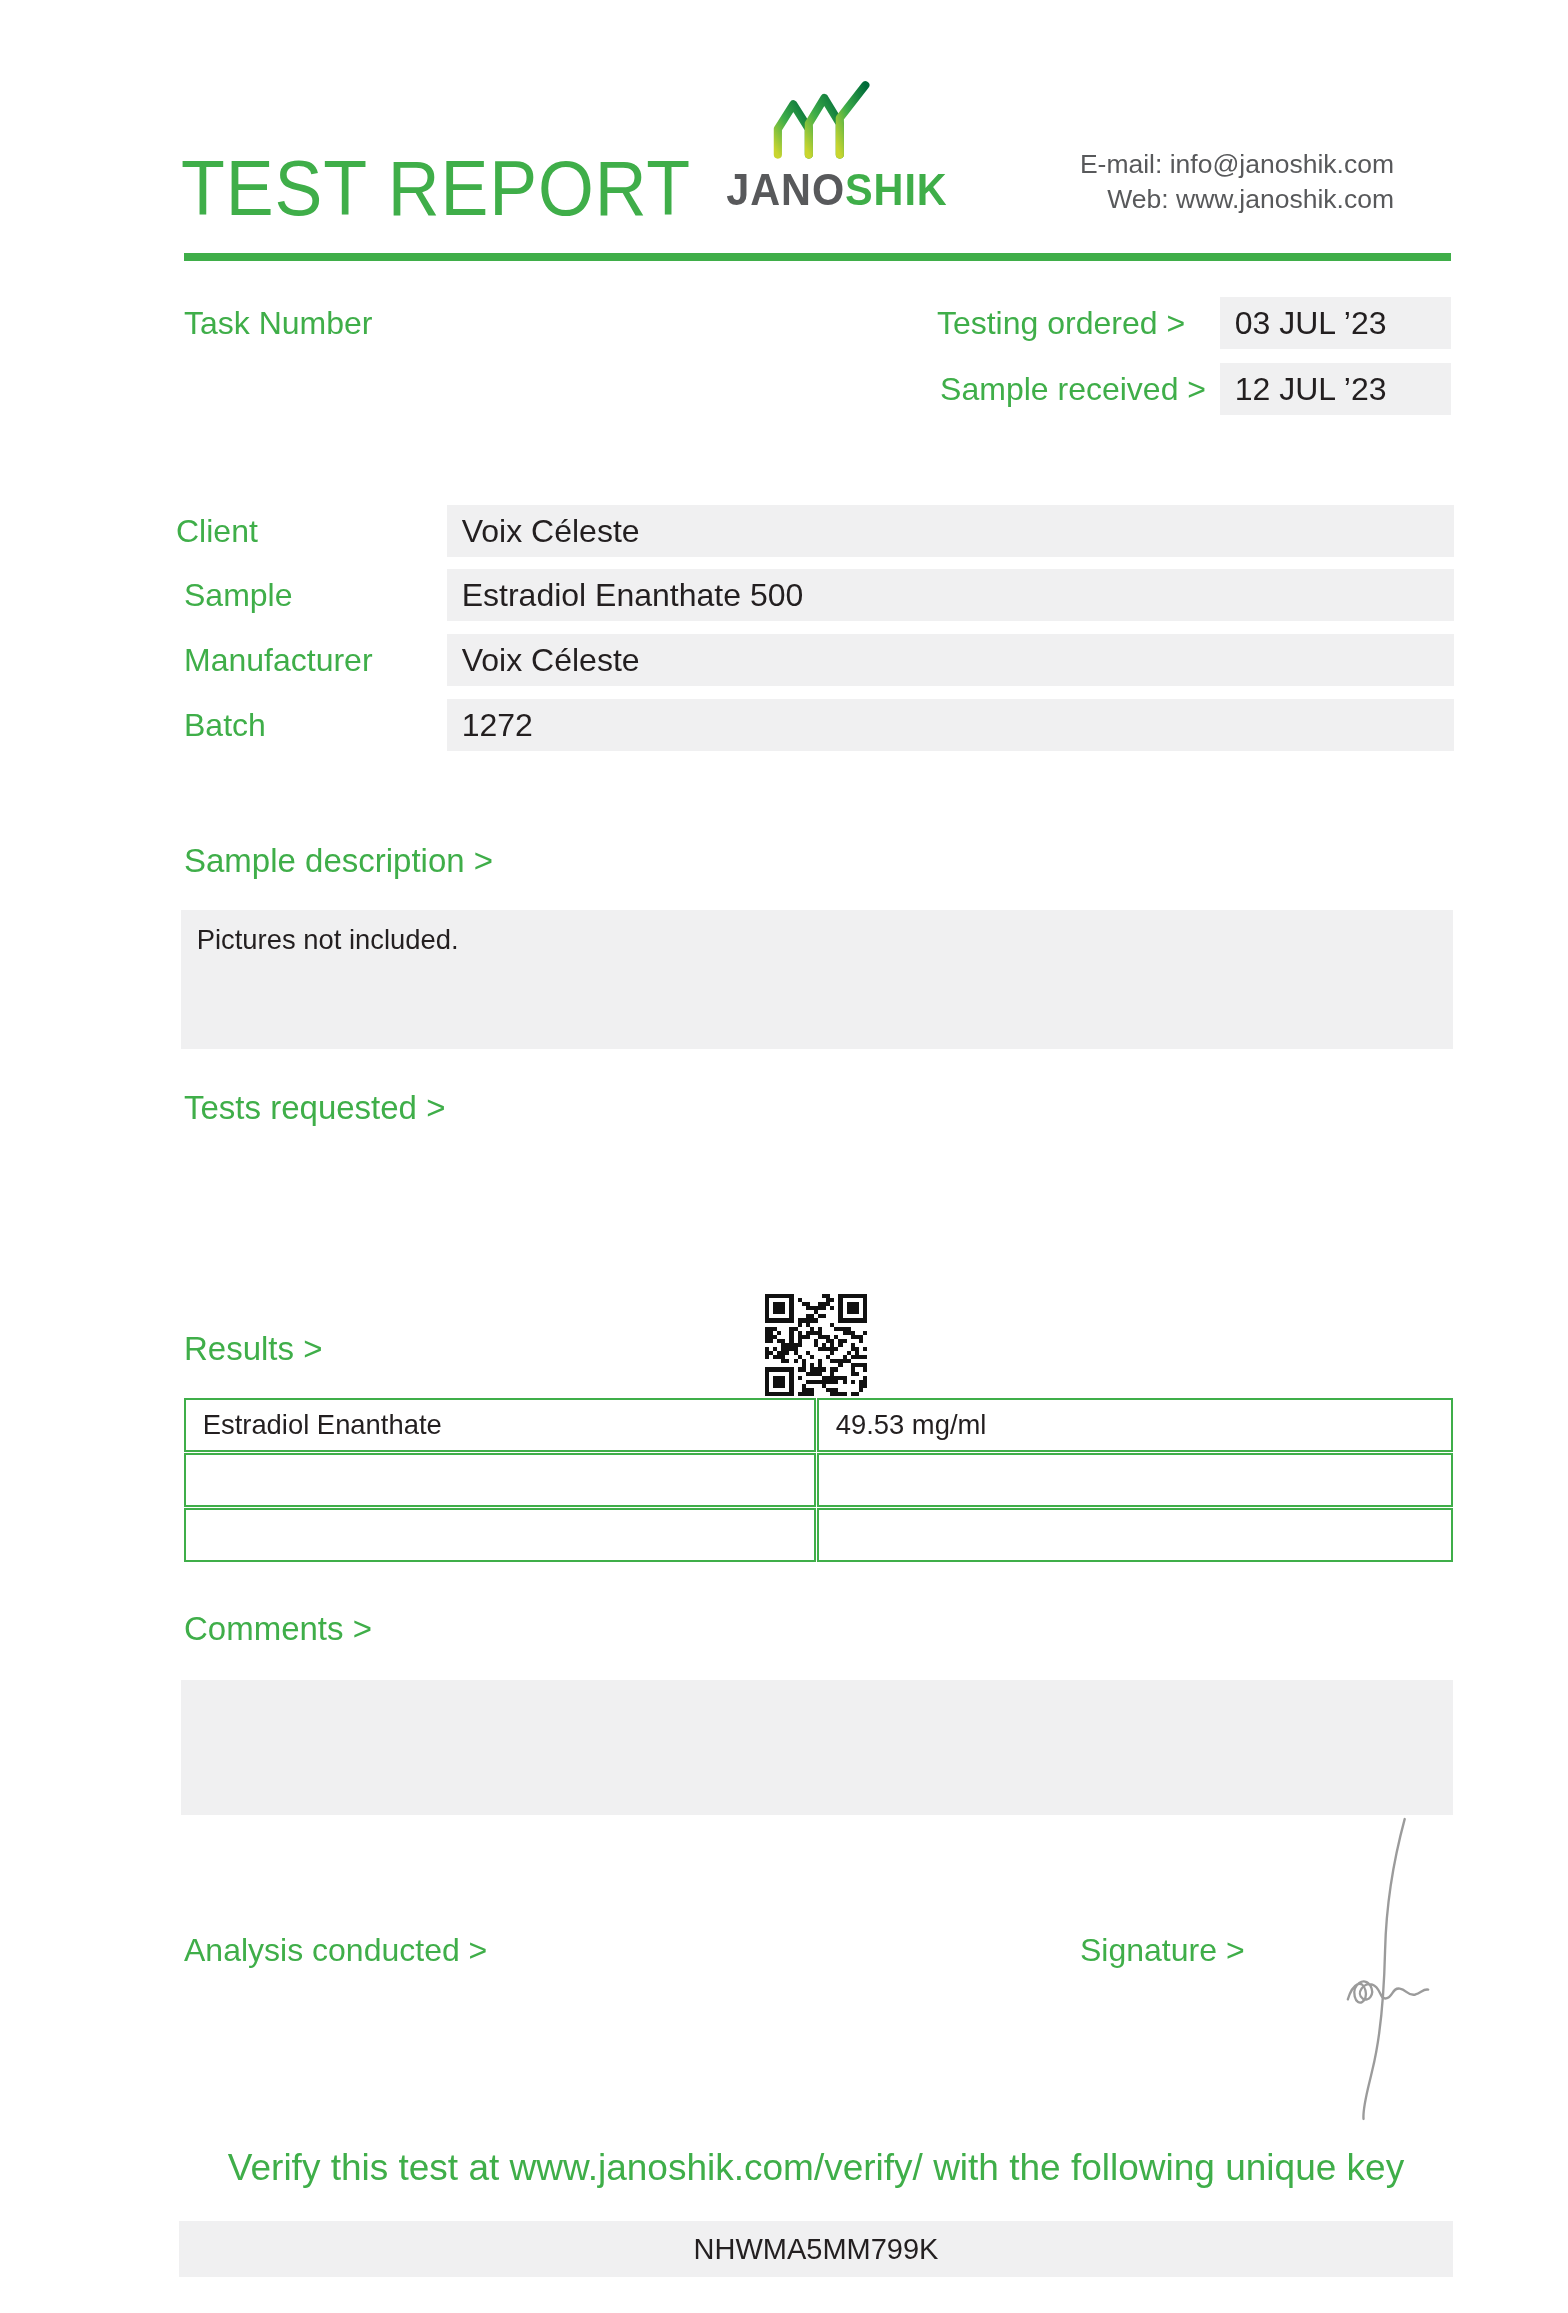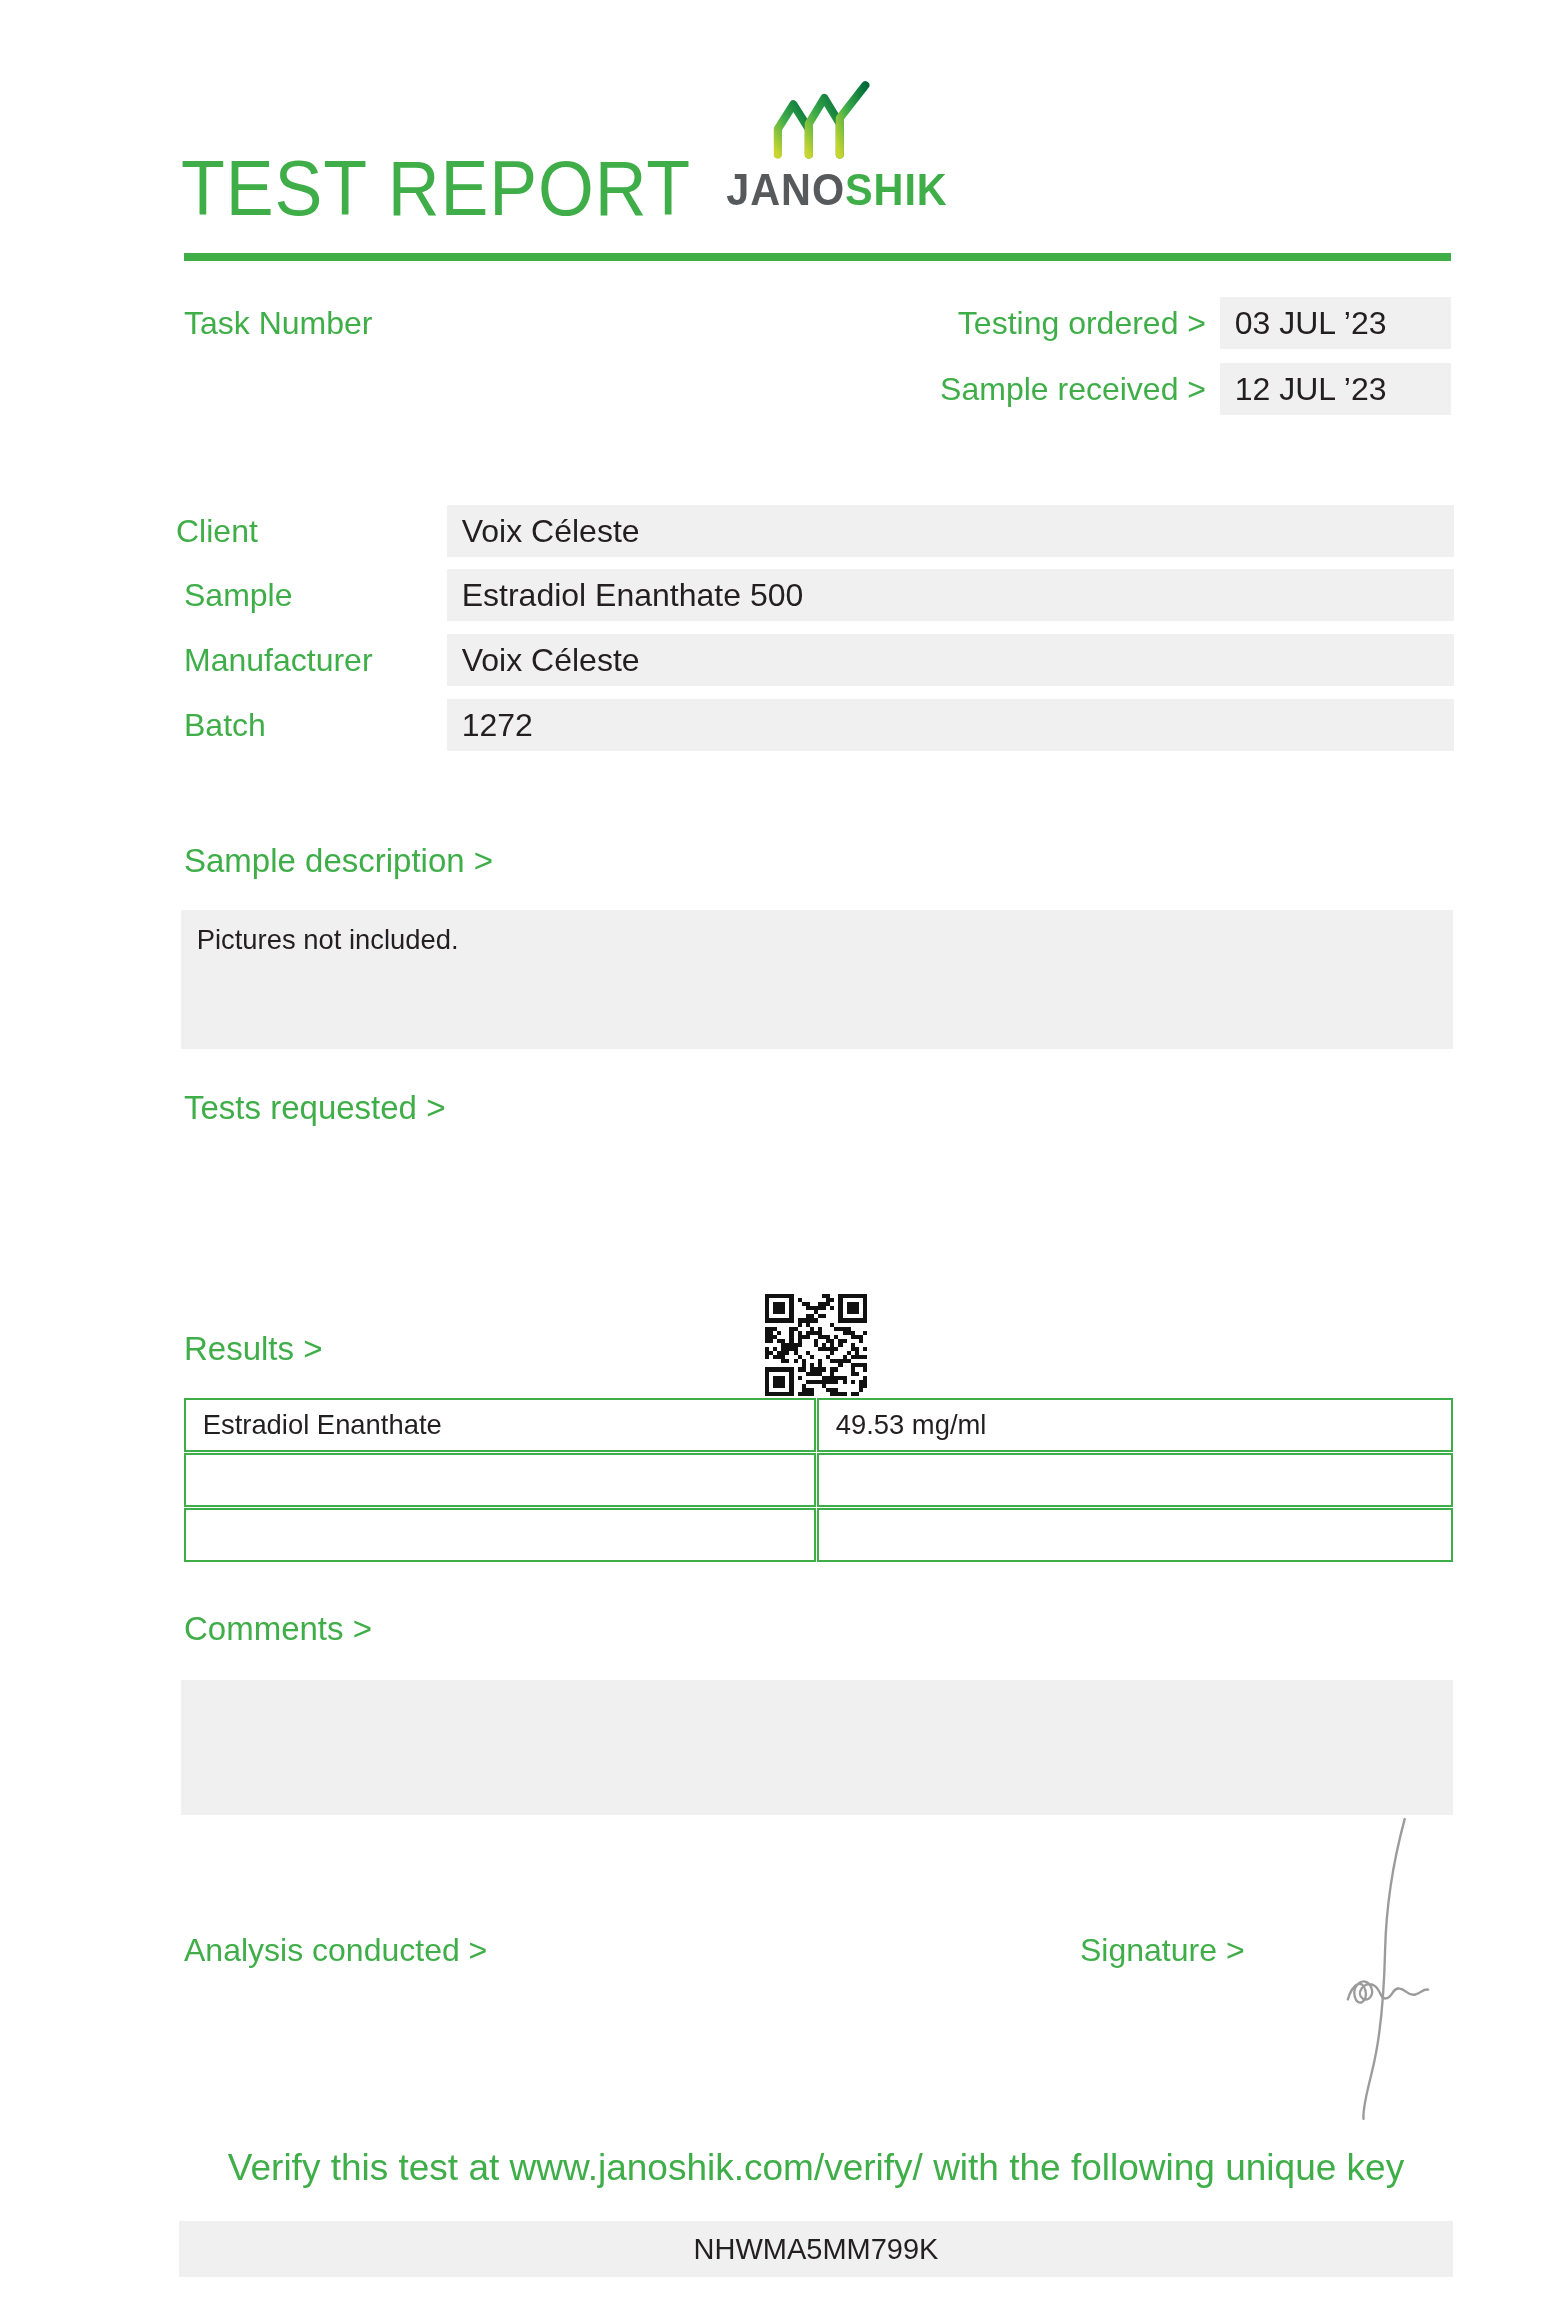--- a/index.html
+++ b/index.html
@@ -29,21 +29,21 @@
   .rule{position:absolute;left:152px;top:253px;width:1267px;height:7.8px;background:var(--green);}
 
   .label{position:absolute;font-size:32px;color:var(--green);line-height:52px;white-space:nowrap;}
   .heading{position:absolute;font-size:33px;color:var(--green);line-height:39px;white-space:nowrap;}
   .valuebox{position:absolute;background:var(--boxgray);font-size:32px;color:var(--dark);
             line-height:52px;height:52px;padding-left:14.7px;white-space:nowrap;}
 
   .task-label{left:152px;top:297px;}
   .task-box{left:419px;top:297px;width:368px;}
 
-  .ordered-label{left:884px;top:297px;width:290px;text-align:right;}
+  .ordered-label{left:884px;top:297px;width:290px;text-align:center;}
   .ordered-box{left:1188px;top:297px;width:231px;}
   .received-label{left:884px;top:363px;width:290px;text-align:right;}
   .received-box{left:1188px;top:363px;width:231px;}
 
   .d-label-0{left:144px;top:505px;} .d-box-0{left:415px;top:505px;width:1007px;}
   .d-label-1{left:152px;top:569px;} .d-box-1{left:415px;top:569px;width:1007px;}
   .d-label-2{left:152px;top:634px;} .d-box-2{left:415px;top:634px;width:1007px;}
   .d-label-3{left:152px;top:699px;} .d-box-3{left:415px;top:699px;width:1007px;}
 
   .textbox{position:absolute;left:149px;width:1272px;background:var(--boxgray);
@@ -92,20 +92,24 @@
       </defs>
       <g stroke="url(#lg)" stroke-width="9" stroke-linecap="round" stroke-linejoin="round">
         <path d="M16 84 V56 L33 29 L50 56 V84"></path>
         <path d="M50 84 V50 L67 22 L84 50 V84"></path>
         <path d="M84 84 V44 L112 8"></path>
       </g>
     </svg>
     <div class="logo-text"><span class="lg-gray">JANO</span><span class="lg-green">SHIK</span></div>
   </div>
 
+  <div class="contact">
+    <div>E-mail: info@janoshik.com</div>
+    <div>Web: www.janoshik.com</div>
+  </div>
 
   <div class="rule"></div>
 
   <div class="label task-label">Task Number</div>
 
   <div class="label ordered-label">Testing ordered &gt;</div>
   <div class="valuebox ordered-box">03 JUL ’23</div>
   <div class="label received-label">Sample received &gt;</div>
   <div class="valuebox received-box">12 JUL ’23</div>
 

